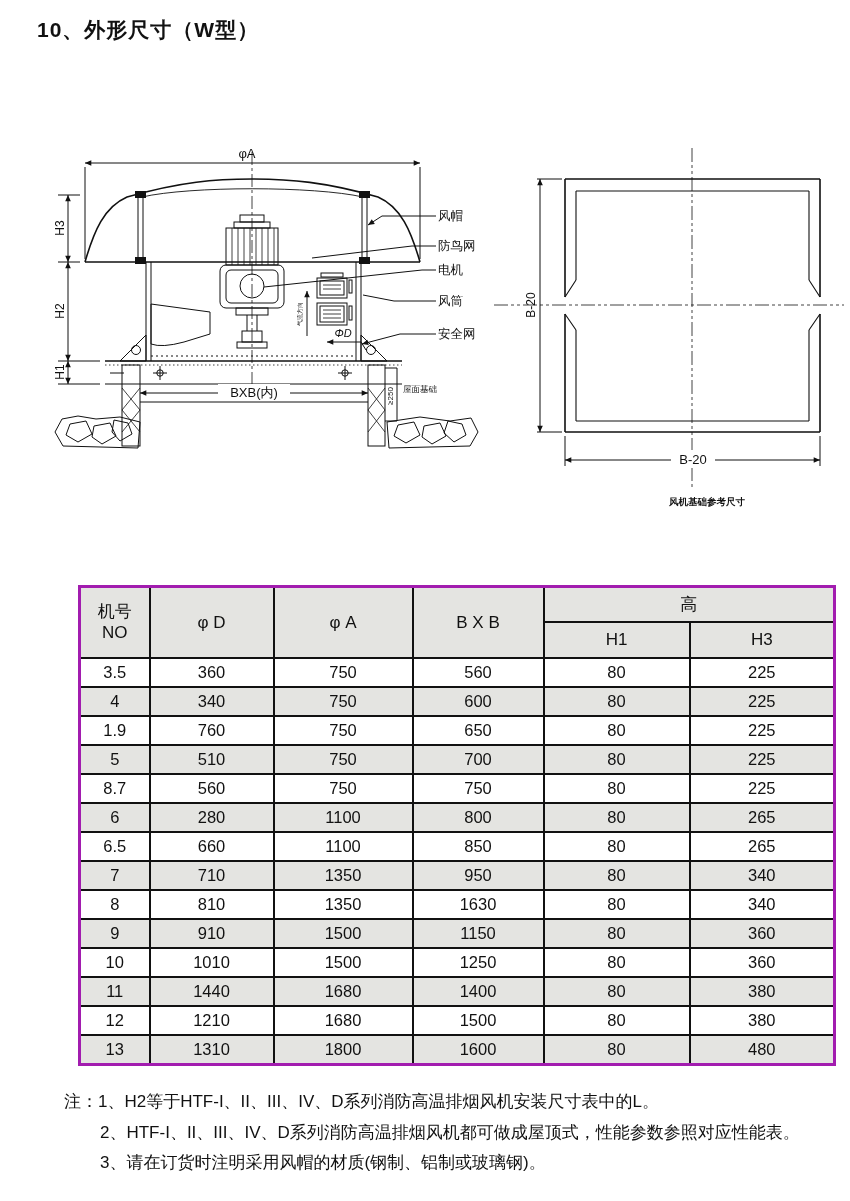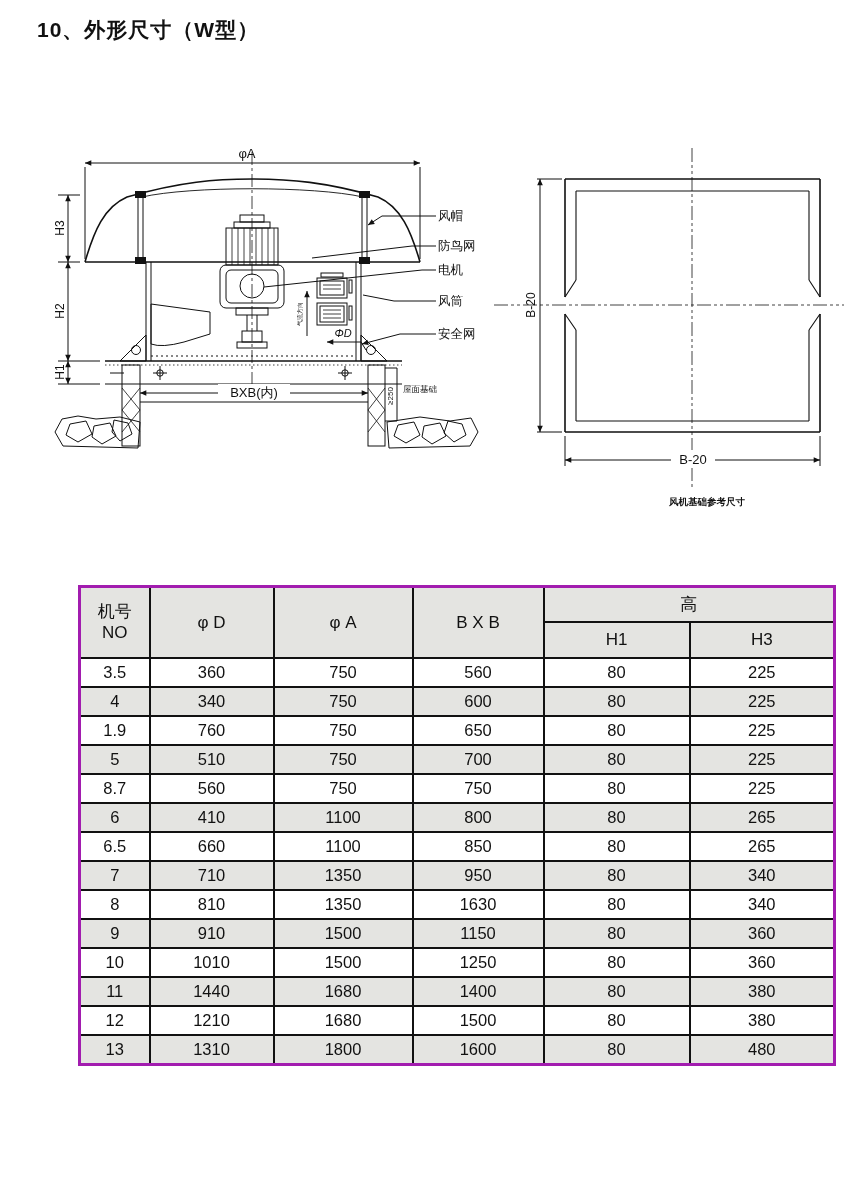--- a/index.html
+++ b/index.html
@@ -281,21 +281,21 @@
       <tr>
           <td>8.7</td>
           <td>560</td>
           <td>750</td>
           <td>750</td>
           <td>80</td>
           <td>225</td>
         </tr>
       <tr>
           <td>6</td>
-          <td>410</td>
+          <td>280</td>
           <td>1100</td>
           <td>800</td>
           <td>80</td>
           <td>265</td>
         </tr>
       <tr>
           <td>6.5</td>
           <td>660</td>
           <td>1100</td>
           <td>850</td>
@@ -354,14 +354,19 @@
           <td>13</td>
           <td>1310</td>
           <td>1800</td>
           <td>1600</td>
           <td>80</td>
           <td>480</td>
         </tr>
     </tbody>
   </table>
 
+  <div class="notes">
+    <div class="note-line"><span>注：</span><span>1、H2等于HTF-I、II、III、IV、D系列消防高温排烟风机安装尺寸表中的L。</span></div>
+    <div class="note-line indent">2、HTF-I、II、III、IV、D系列消防高温排烟风机都可做成屋顶式，性能参数参照对应性能表。</div>
+    <div class="note-line indent">3、请在订货时注明采用风帽的材质(钢制、铝制或玻璃钢)。</div>
+  </div>
 
 </div>
 
 </body></html>

